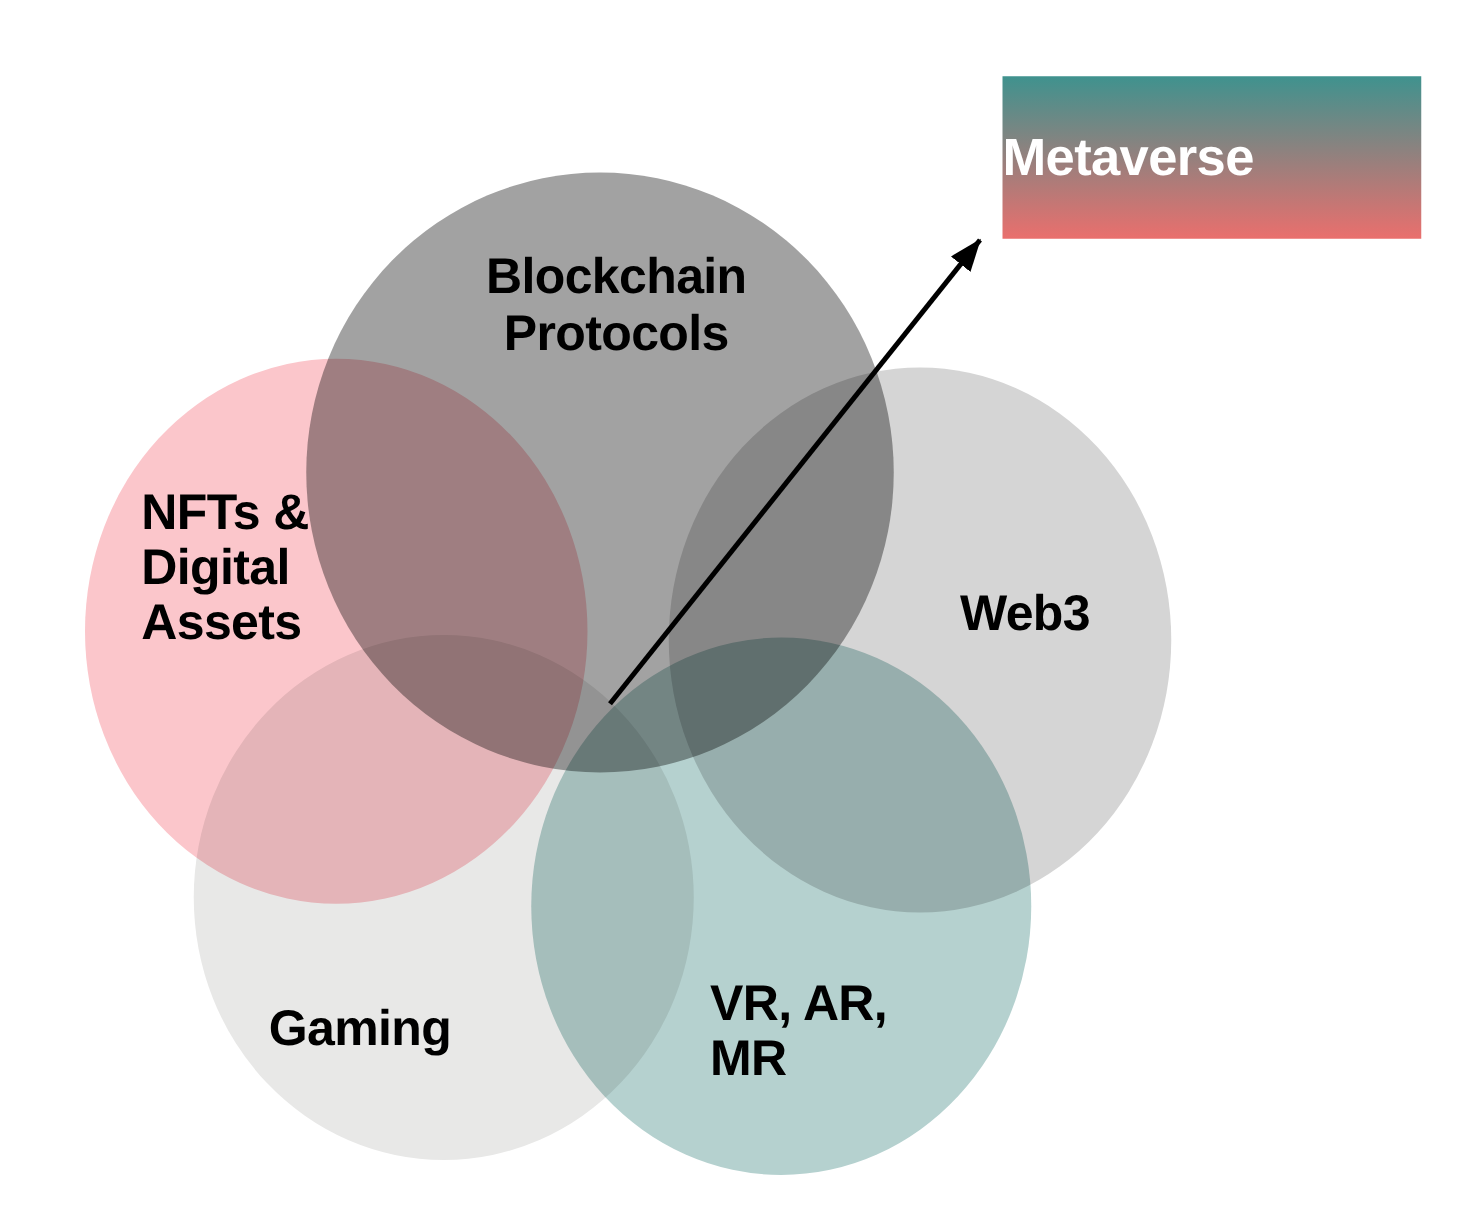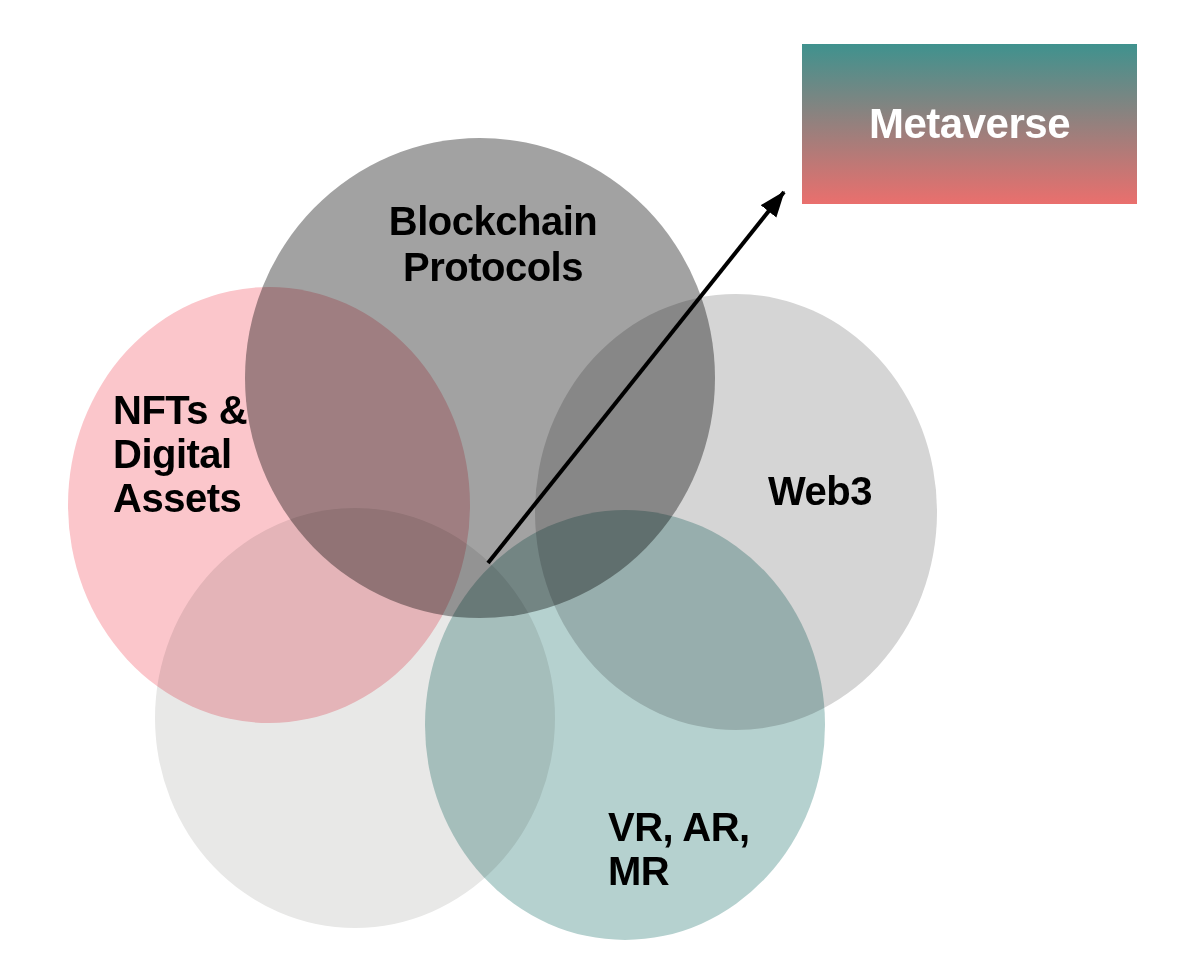--- a/index.html
+++ b/index.html
@@ -33,41 +33,40 @@
     font-weight: 700;
     font-size: 40px;
     line-height: 1.16;
     letter-spacing: -0.5px;
     white-space: pre-line;
   }
   #l-blockchain { left: 293px; top: 198px; width: 400px; text-align: center; }
   #l-nfts       { left: 113px; top: 388px; text-align: left; line-height: 1.1; }
   #l-web3       { left: 768px; top: 468px; }
   #l-gaming     { left: 215px; top: 800px; }
-  #l-vr         { left: 608px; top: 781px; line-height: 1.1; margin-top: 24px; }
+  #l-vr         { left: 568px; top: 781px; line-height: 1.1; }
 
   
   .arrow-layer {
     position: absolute;
     left: 0; top: 0;
     width: 1186px; height: 968px;
     z-index: 5;
     pointer-events: none;
   }
 
   
   .metaverse-box {
     position: absolute;
-    left: 802px; top: 44px;
-    width: 335px; height: 160px;
+    left: 802px; top: 61px;
+    width: 335px; height: 130px;
     z-index: 7;
     background: linear-gradient(180deg, var(--grad-top, #3f928e), var(--grad-bottom, #ea6f6d));
     display: flex;
     align-items: center;
-    justify-content: center;
   }
   .metaverse-box .mlabel {
     font-weight: 700;
     font-size: 42px;
     letter-spacing: -0.5px;
   }
 </style>
 </head>
 <body>
 
@@ -87,20 +86,21 @@
     </defs>
     <line x1="488" y1="563" x2="784" y2="192" stroke="currentColor" stroke-width="4" marker-end="url(#ahead)"></line>
   </svg>
 
   <div class="vlabel" id="l-blockchain">Blockchain
 Protocols</div>
   <div class="vlabel" id="l-nfts">NFTs &amp;
 Digital
 Assets</div>
   <div class="vlabel" id="l-web3">Web3</div>
+  <div class="vlabel" id="l-gaming">Gaming</div>
   <div class="vlabel" id="l-vr">VR, AR,
 MR</div>
 
   <div class="metaverse-box" style="--grad-top: #3f928e; --grad-bottom: #ea6f6d;">
     <span class="mlabel" style="color: rgb(255, 255, 255);">Metaverse</span>
   </div>
 
 </div>
 
 </body></html>

